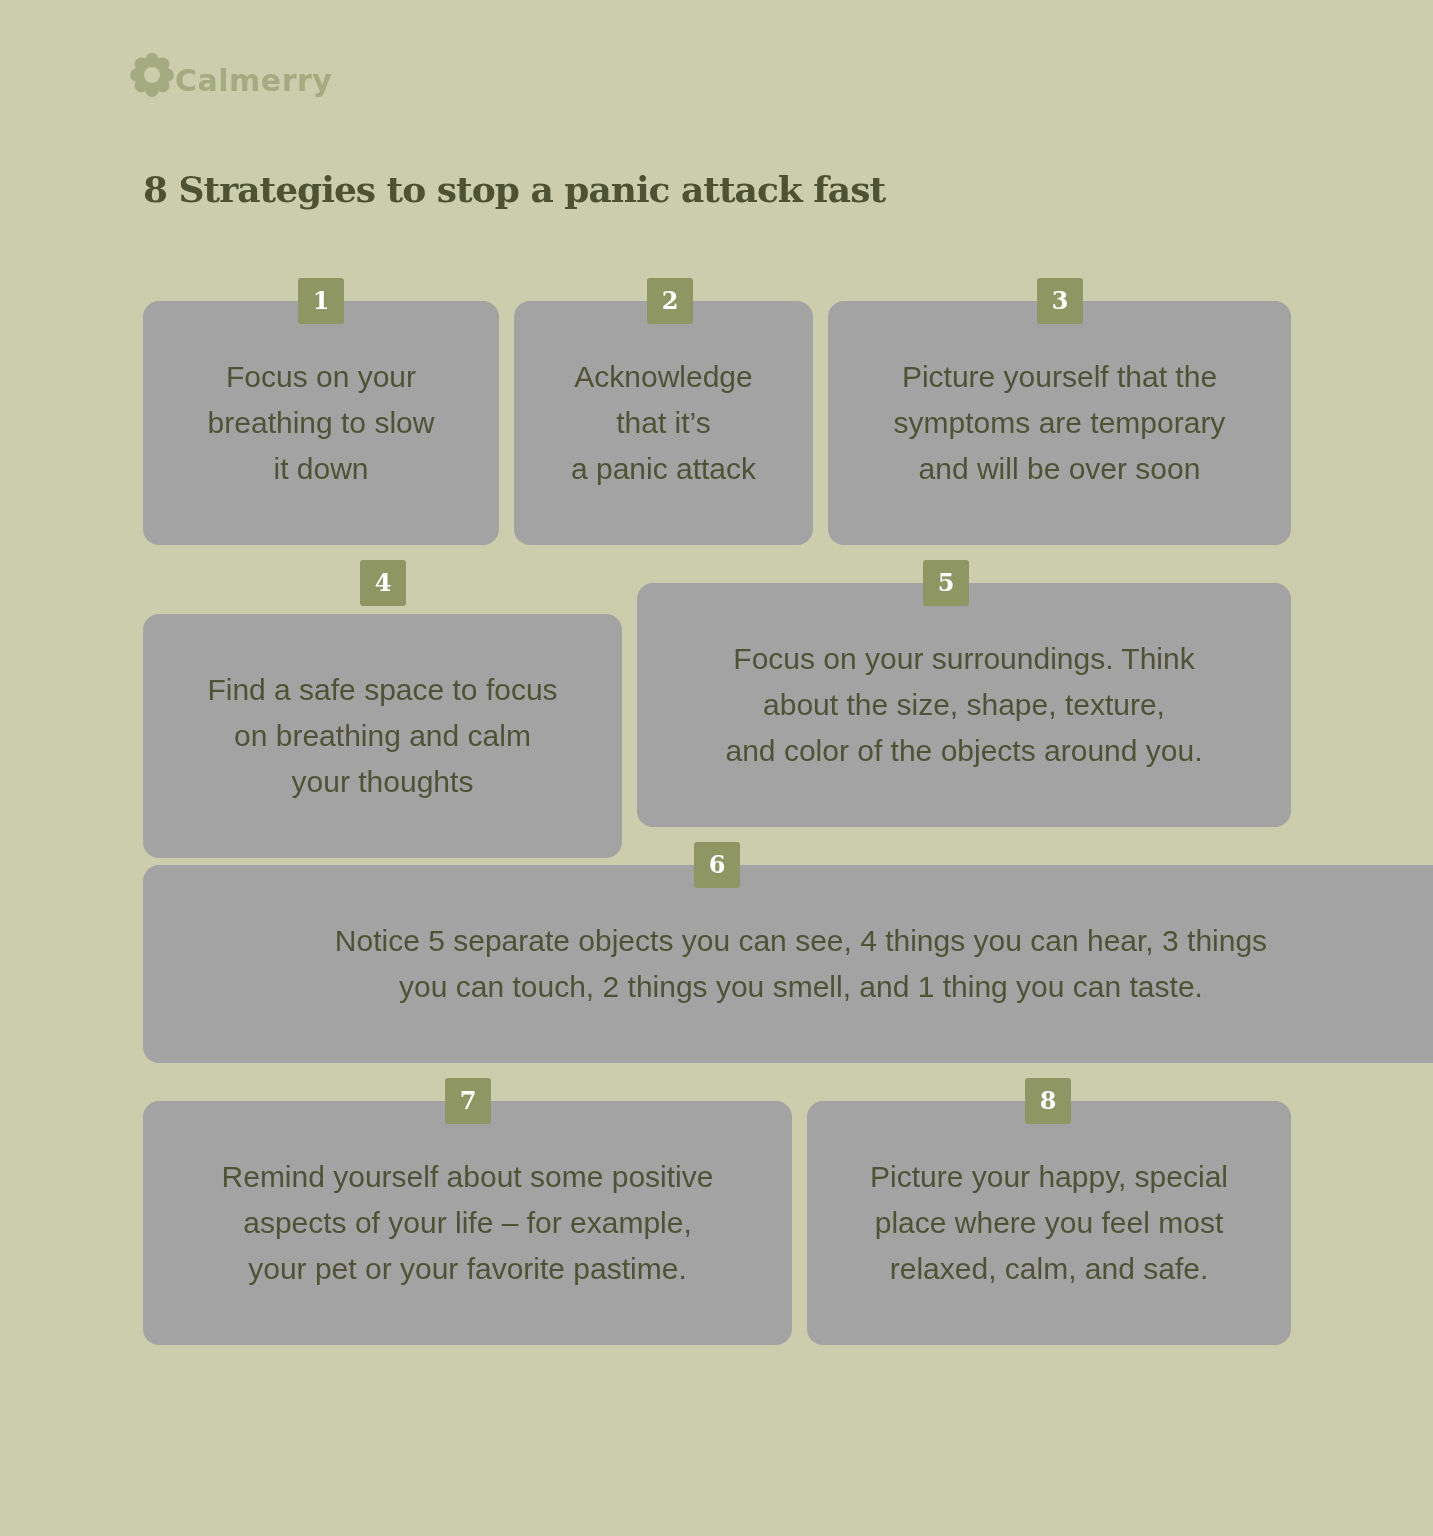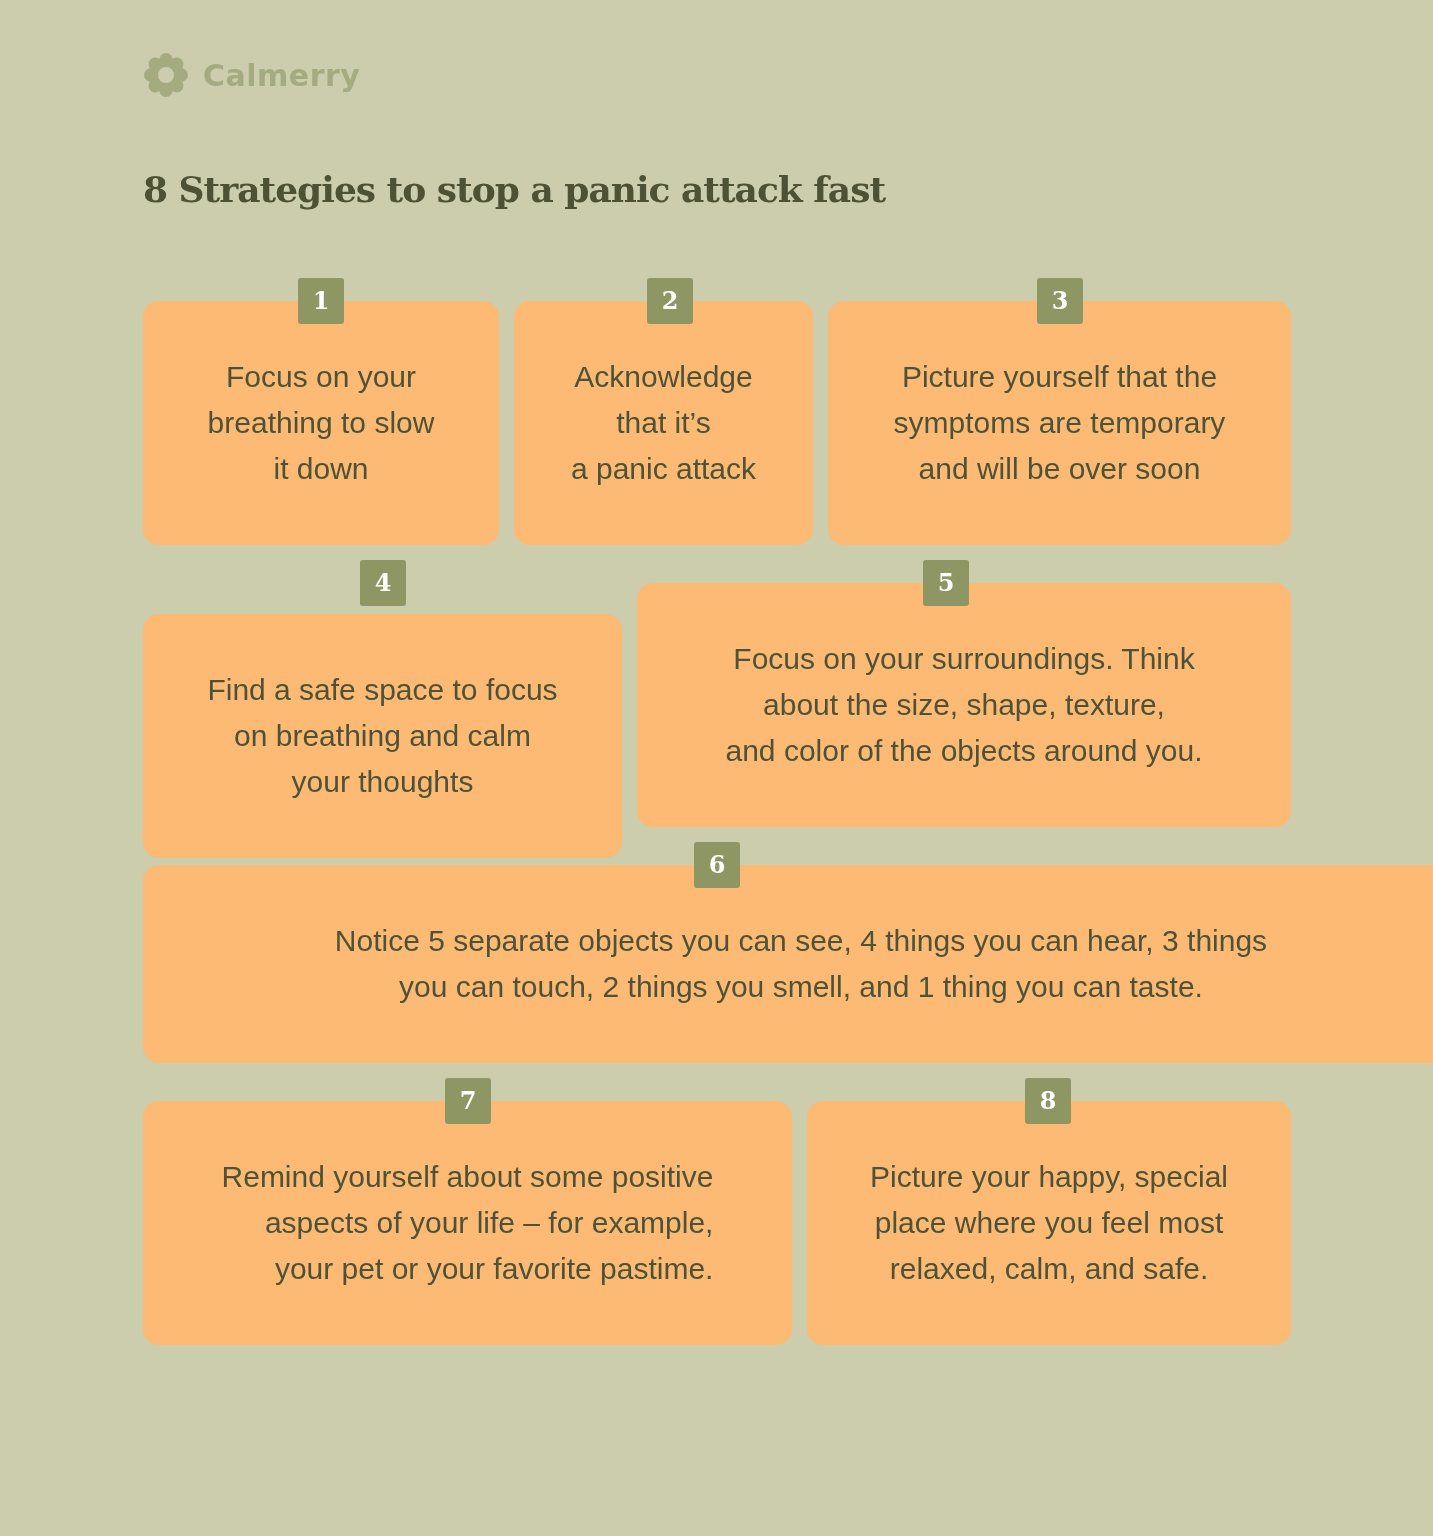--- a/index.html
+++ b/index.html
@@ -7,25 +7,25 @@
       width: 1433px;
       height: 1536px;
       background: #cbcdad;
       position: relative;
       overflow: hidden;
       font-family: "Liberation Sans", sans-serif;
       color: #4f5236;
     }
     .logo {
       position: absolute;
-      left: 143px;
+      left: 129px;
       top: 52px;
       display: flex;
-      align-items: center;
-      gap: 14px;
+      align-items: flex-end;
+      gap: 0;
     }
     .logo svg { width: 46px; height: 46px; display: block; }
     .logo-text {
       font-family: "DejaVu Sans", sans-serif;
       font-weight: bold;
       font-size: 30px;
       color: #a5ab80;
       letter-spacing: 0.5px;
     }
     .title {
@@ -35,21 +35,21 @@
       margin: 0;
       font-family: "DejaVu Serif", serif;
       font-weight: bold;
       font-size: 36px;
       letter-spacing: -1px;
       color: #4d5234;
       white-space: nowrap;
     }
     .card {
       position: absolute;
-      background: #fdba74;
+      background: #a3a3a3;
       border-radius: 16px;
       display: flex;
       align-items: center;
       justify-content: center;
       text-align: center;
       box-sizing: border-box;
       padding: 0 30px;
     }
     .card-text {
       font-family: "Liberation Sans", sans-serif;
@@ -132,21 +132,21 @@
 and color of the objects around you.</span>
 </div>
 <div class="badge" style="left:946px; top:560px;">5</div>
 
 <div class="card" style="left:143px; top:865px; width:1316px; height:198px;">
   <span class="card-text">Notice 5 separate objects you can see, 4 things you can hear, 3 things
 you can touch, 2 things you smell, and 1 thing you can taste.</span>
 </div>
 <div class="badge" style="left:717px; top:842px;">6</div>
 
-<div class="card" style="left:143px; top:1101px; width:649px; height:244px;text-align:right;">
+<div class="card" style="left:143px; top:1101px; width:649px; height:244px;">
   <span class="card-text">Remind yourself about some positive
 aspects of your life – for example,
 your pet or your favorite pastime.</span>
 </div>
 <div class="badge" style="left:468px; top:1078px;">7</div>
 
 <div class="card" style="left:807px; top:1101px; width:484px; height:244px;">
   <span class="card-text">Picture your happy, special
 place where you feel most
 relaxed, calm, and safe.</span>

